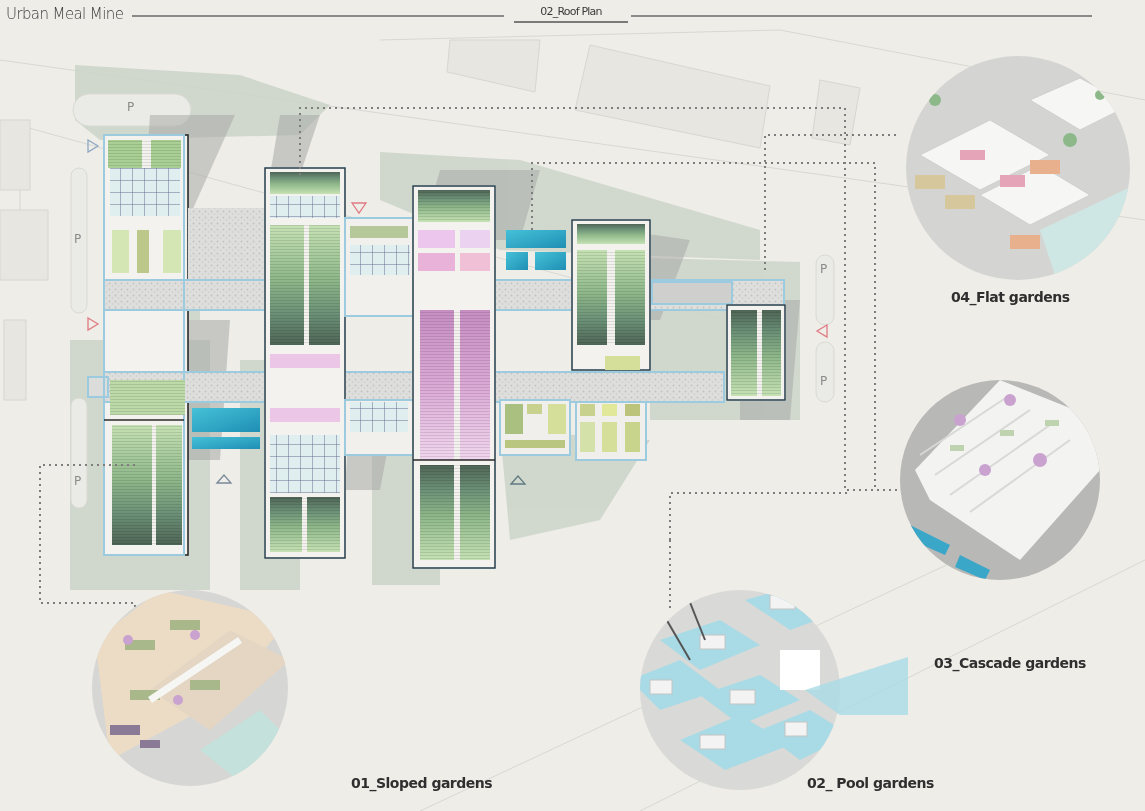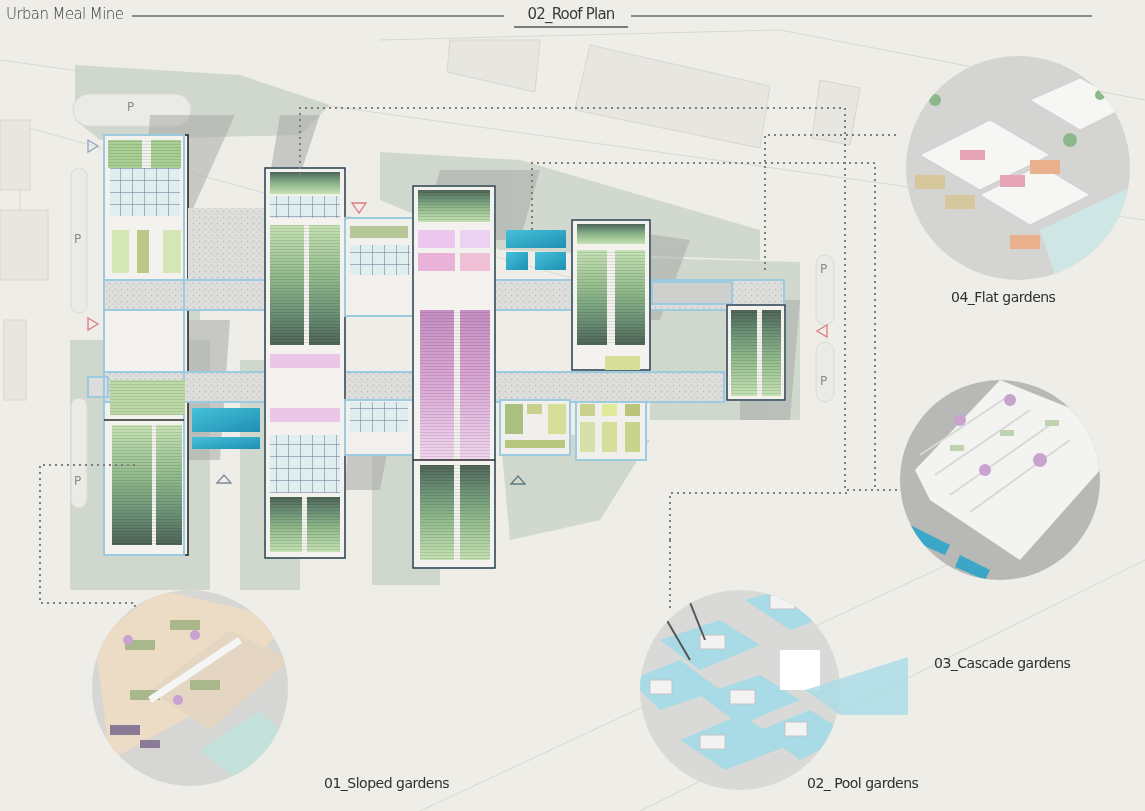--- a/index.html
+++ b/index.html
@@ -1,22 +1,22 @@
 <!DOCTYPE html>
 <html><head>
 <meta charset="utf-8">
 <style>
   html, body { margin:0; padding:0; }
   body { width:1145px; height:811px; background:#eeede8; position:relative; overflow:hidden; font-family:"DejaVu Sans", sans-serif; color:#2e2e2e; }
   .sheet { position:absolute; left:0; top:0; width:1145px; height:594px; }
   .header-title { position:absolute; left:6px; top:5px; font-size:15px; letter-spacing:-0.6px; font-weight:300; color:#3a3a3a; }
   .header-rule-left { position:absolute; left:132px; top:15px; width:372px; height:2px; background:#8a8a8a; }
   .header-rule-right { position:absolute; left:631px; top:15px; width:461px; height:2px; background:#8a8a8a; }
-  .section-title { position:absolute; left:514px; top:5px; width:114px; text-align:center; font-size:15px; letter-spacing:-0.8px; color:#3a3a3a; padding-bottom:3px; border-bottom:2px solid #7a7a7a; }
-  .caption { position:absolute; font-size:14px; letter-spacing:-0.5px; color:#2f2f2f; white-space:nowrap; }
+  .section-title { position:absolute; left:514px; top:5px; width:114px; text-align:center; font-size:11px; letter-spacing:-0.8px; color:#3a3a3a; padding-bottom:3px; border-bottom:2px solid #7a7a7a; }
+  .caption { position:absolute; font-size:14px; letter-spacing:-0.5px; color:#2f2f2f; white-space:nowrap;font-weight:bold; }
 </style>
 </head>
 <body>
 
 <div class="sheet">
 
   <svg width="1145" height="811" viewBox="0 0 1145 811" style="position:absolute;left:0;top:0;">
     <defs>
       <linearGradient id="gGreenDown" x1="0" y1="0" x2="0" y2="1">
         <stop offset="0" stop-color="#c6e2b4"></stop>
@@ -344,15 +344,15 @@
 
   <div style="position:absolute;left:127px;top:100px;font-size:12px;color:#8a8a8a;">P</div>
   <div style="position:absolute;left:74px;top:232px;font-size:12px;color:#8a8a8a;">P</div>
   <div style="position:absolute;left:74px;top:474px;font-size:12px;color:#8a8a8a;">P</div>
   <div style="position:absolute;left:820px;top:262px;font-size:12px;color:#8a8a8a;">P</div>
   <div style="position:absolute;left:820px;top:374px;font-size:12px;color:#8a8a8a;">P</div>
 
   <div class="caption" style="left:951px;top:289px;">04_Flat gardens</div>
   <div class="caption" style="left:934px;top:608px;margin-top:47px;">03_Cascade gardens</div>
   <div class="caption" style="left:807px;top:775px;">02_ Pool gardens</div>
-  <div class="caption" style="left:324px;top:775px;">01_Sloped gardens</div>
+  <div class="caption" style="left:351px;top:775px;">01_Sloped gardens</div>
 
 </div>
 
 </body></html>

